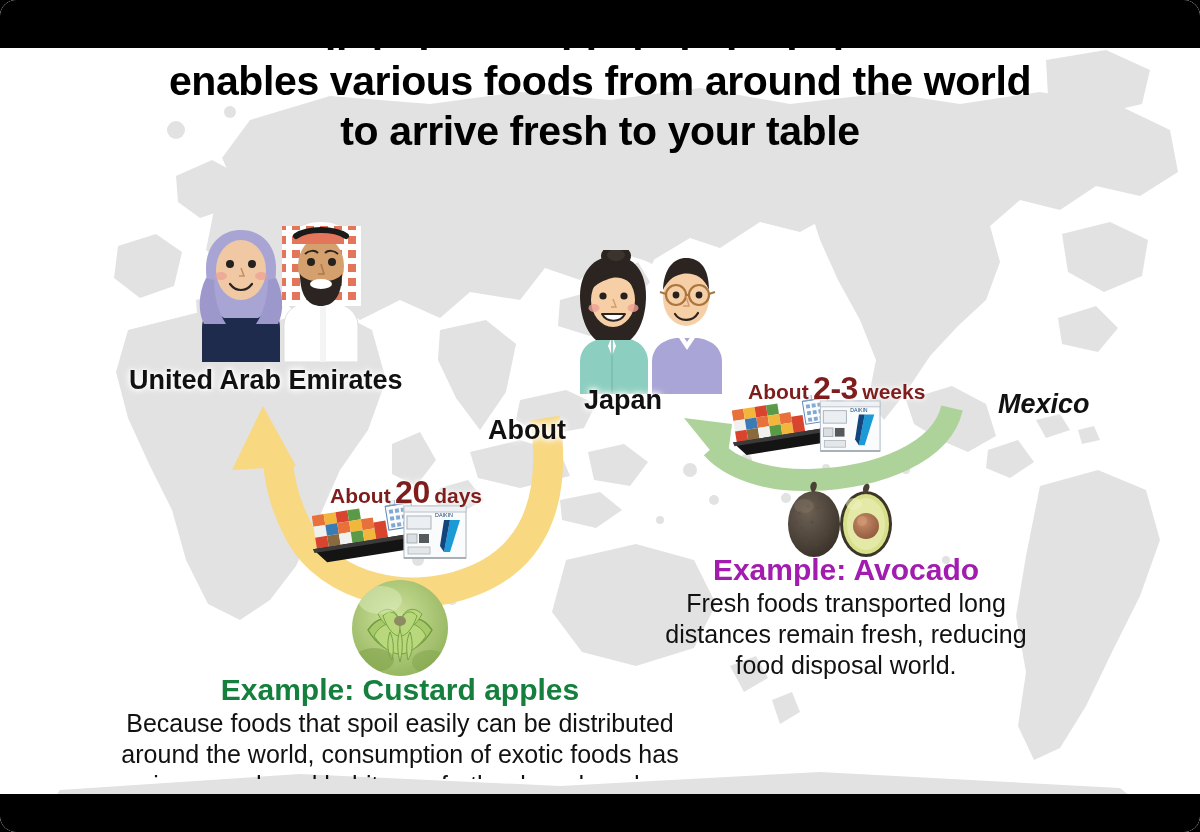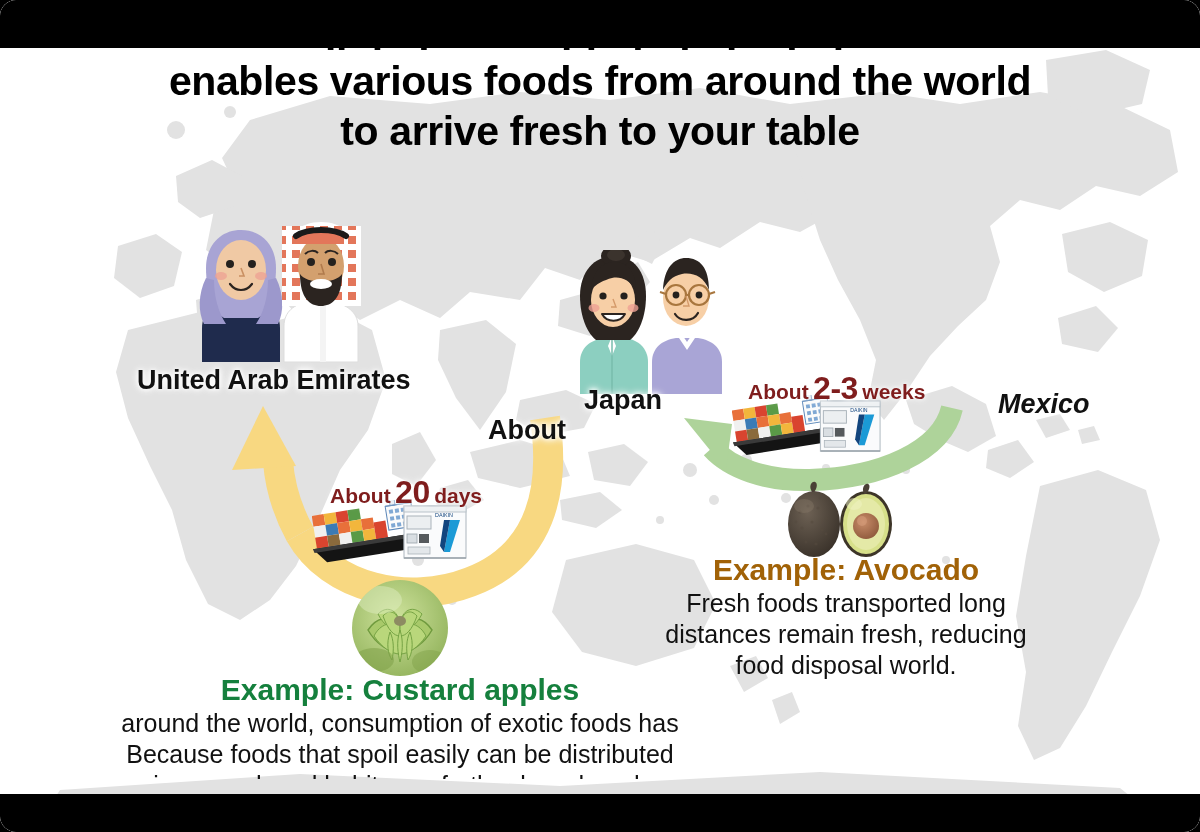--- a/index.html
+++ b/index.html
@@ -112,21 +112,21 @@
 
   
   .example-block { position: absolute; z-index: 45; text-align: center; }
   .example-title {
     font-weight: bold;
     font-size: 30px;
     line-height: 36px;
     white-space: nowrap;
   }
   .example-title.gold  { color: #15803d; }
-  .example-title.green { color: #a16207; }
+  .example-title.green { color: #a21caf; }
   .example-body {
     font-size: 25px;
     line-height: 31px;
     color: #111;
   }
   .example-body .line { display: block; white-space: nowrap; }
   .example-body .line.clipped {
     height: 9px;
     overflow: hidden;
   }
@@ -533,21 +533,21 @@
       </g>
     </svg>
   </div>
 
   <div id="headline">
     <div class="ln-clip">digital-era cold-chain logistics</div>
     <span class="ln">enables various foods from around the world</span>
     <span class="ln">to arrive fresh to your table</span>
   </div>
 
-  <div class="country-label" style="left:137px; top:365px;text-align:center;">United Arab Emirates</div>
+  <div class="country-label" style="left:129px; top:365px;text-align:center;">United Arab Emirates</div>
 
   <div class="country-label" style="left:488px; top:415px;">About</div>
 
   <div class="country-label" style="left:584px; top:385px;">Japan</div>
 
   <div class="country-label" style="left:998px; top:389px;font-style:italic;">Mexico</div>
 
   <div class="duration-label" style="left:330px; top:474px;">
     <span class="small">About</span>
     <span class="big">20</span>
@@ -556,22 +556,22 @@
 
   <div class="duration-label" style="left:748px; top:370px;">
     <span class="small">About</span>
     <span class="big">2-3</span>
     <span class="small">weeks</span>
   </div>
 
   <div class="example-block" style="left:60px; top:672px; width:680px;">
     <div class="example-title gold">Example: Custard apples</div>
     <div class="example-body">
+      <span class="line">Because foods that spoil easily can be distributed</span>
       <span class="line">around the world, consumption of exotic foods has</span>
-      <span class="line">Because foods that spoil easily can be distributed</span>
       <span class="line clipped">increased, and habits are further broadened.</span>
     </div>
   </div>
 
   <div class="example-block" style="left:636px; top:552px; width:420px;">
     <div class="example-title green">Example: Avocado</div>
     <div class="example-body">
       <span class="line">Fresh foods transported long</span>
       <span class="line">distances remain fresh, reducing</span>
       <span class="line">food disposal world.</span>

